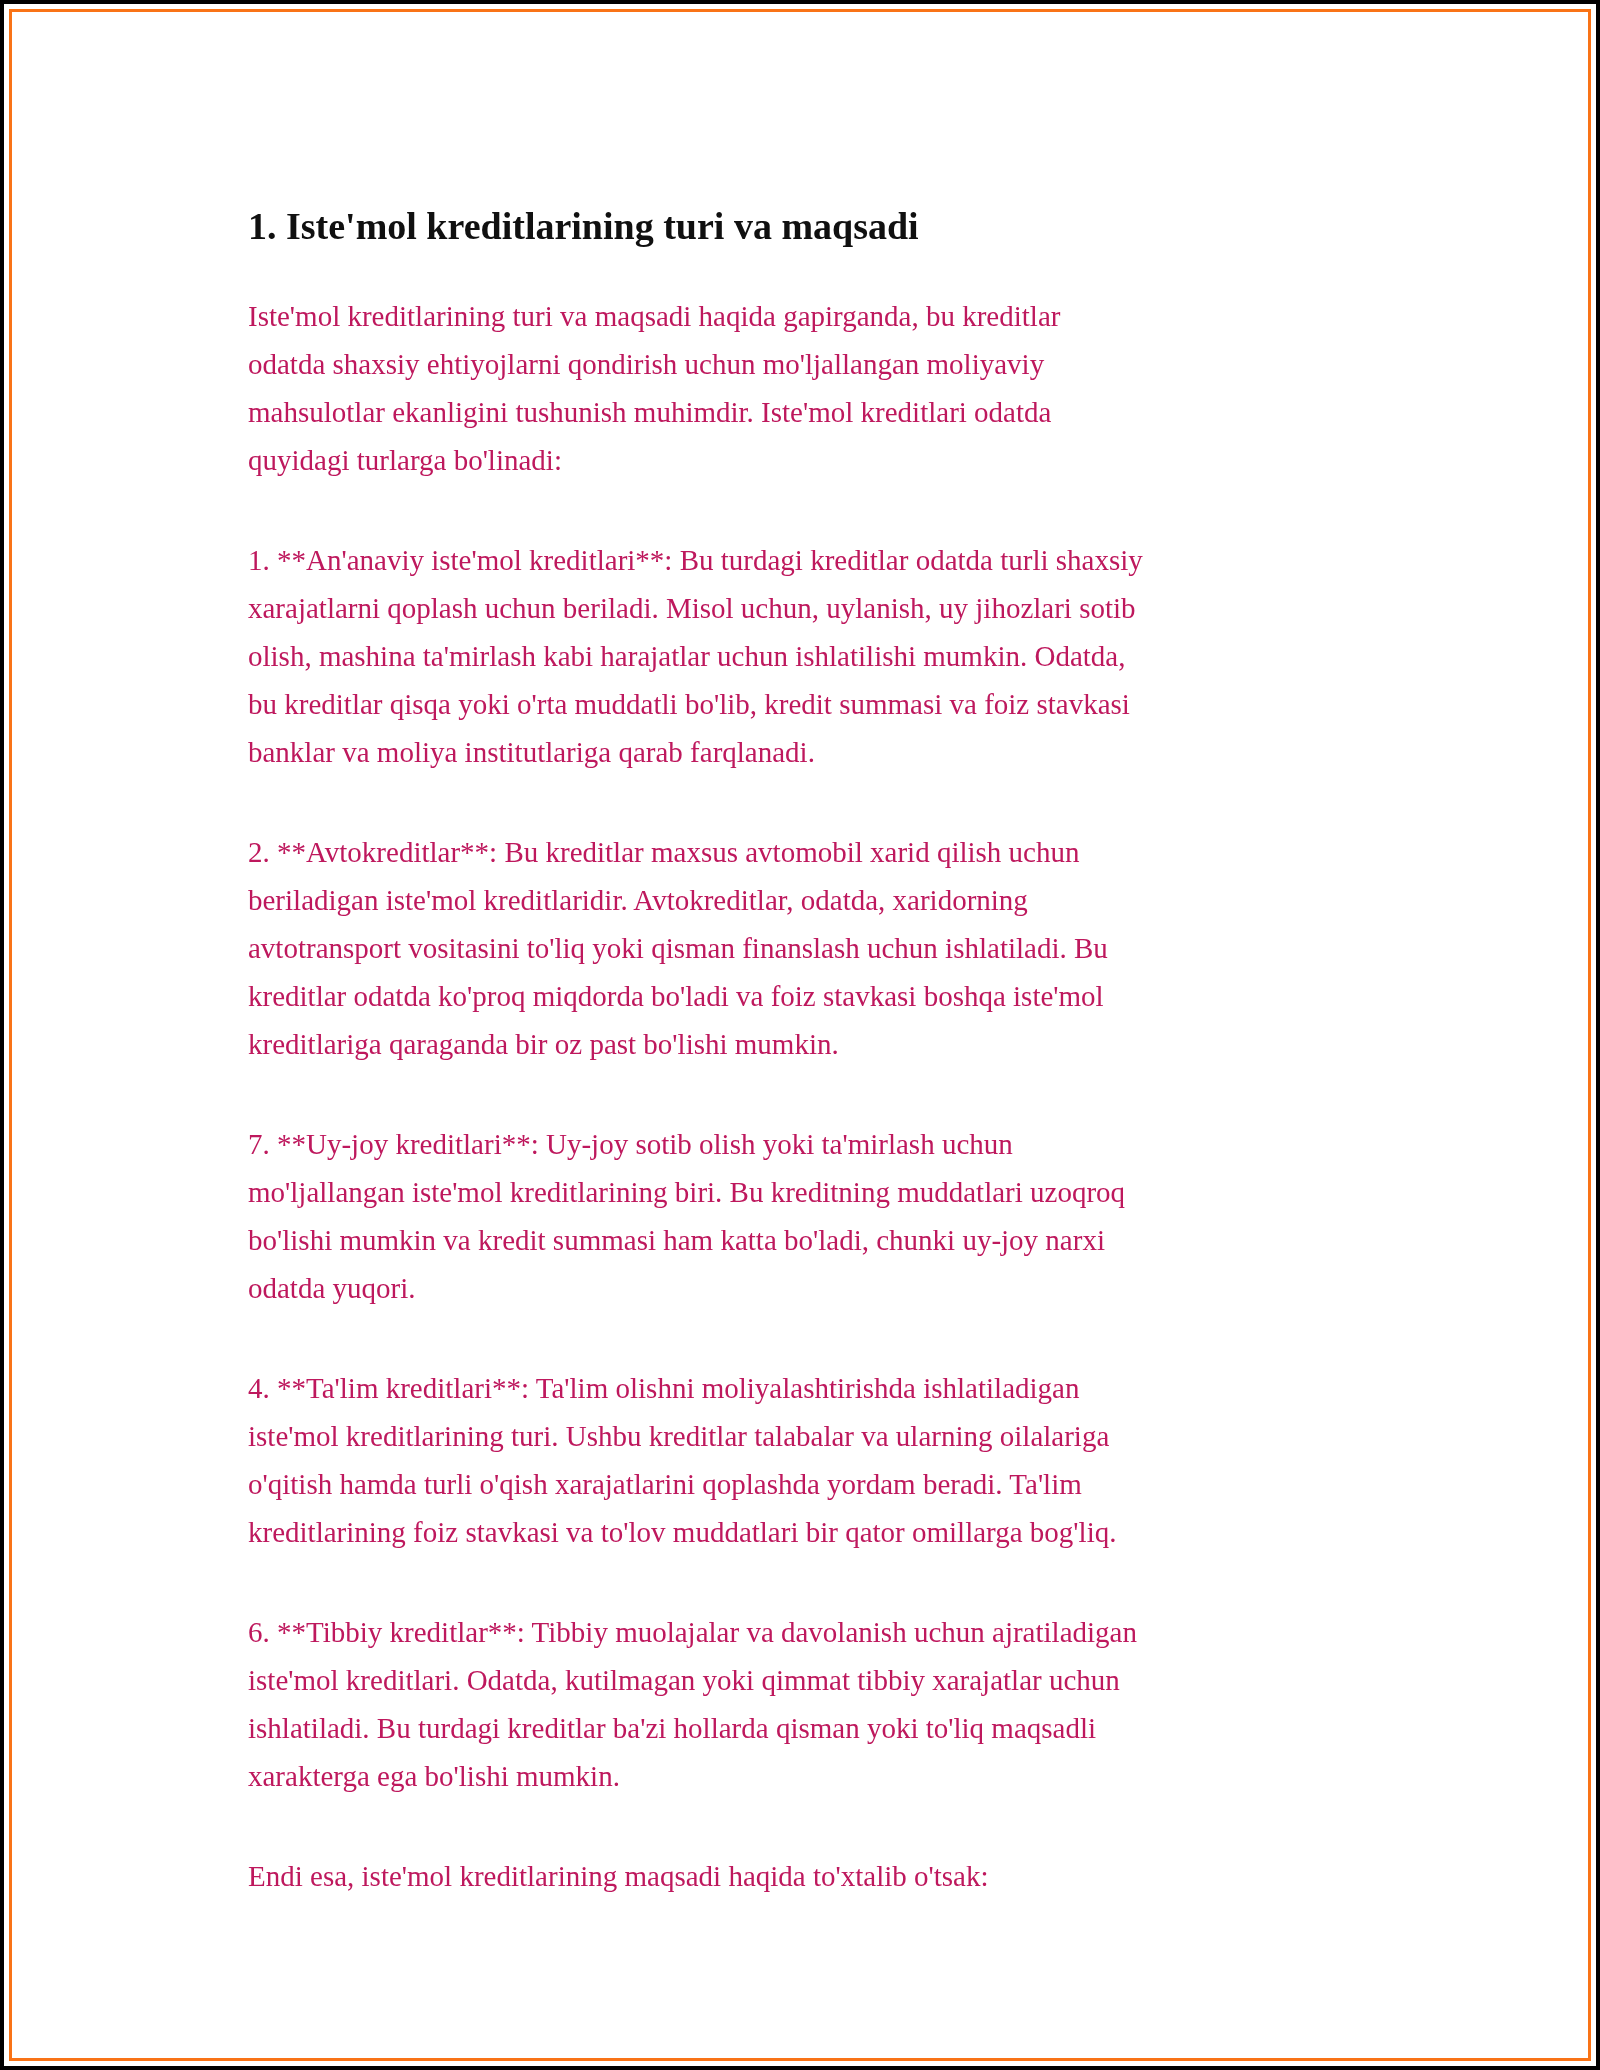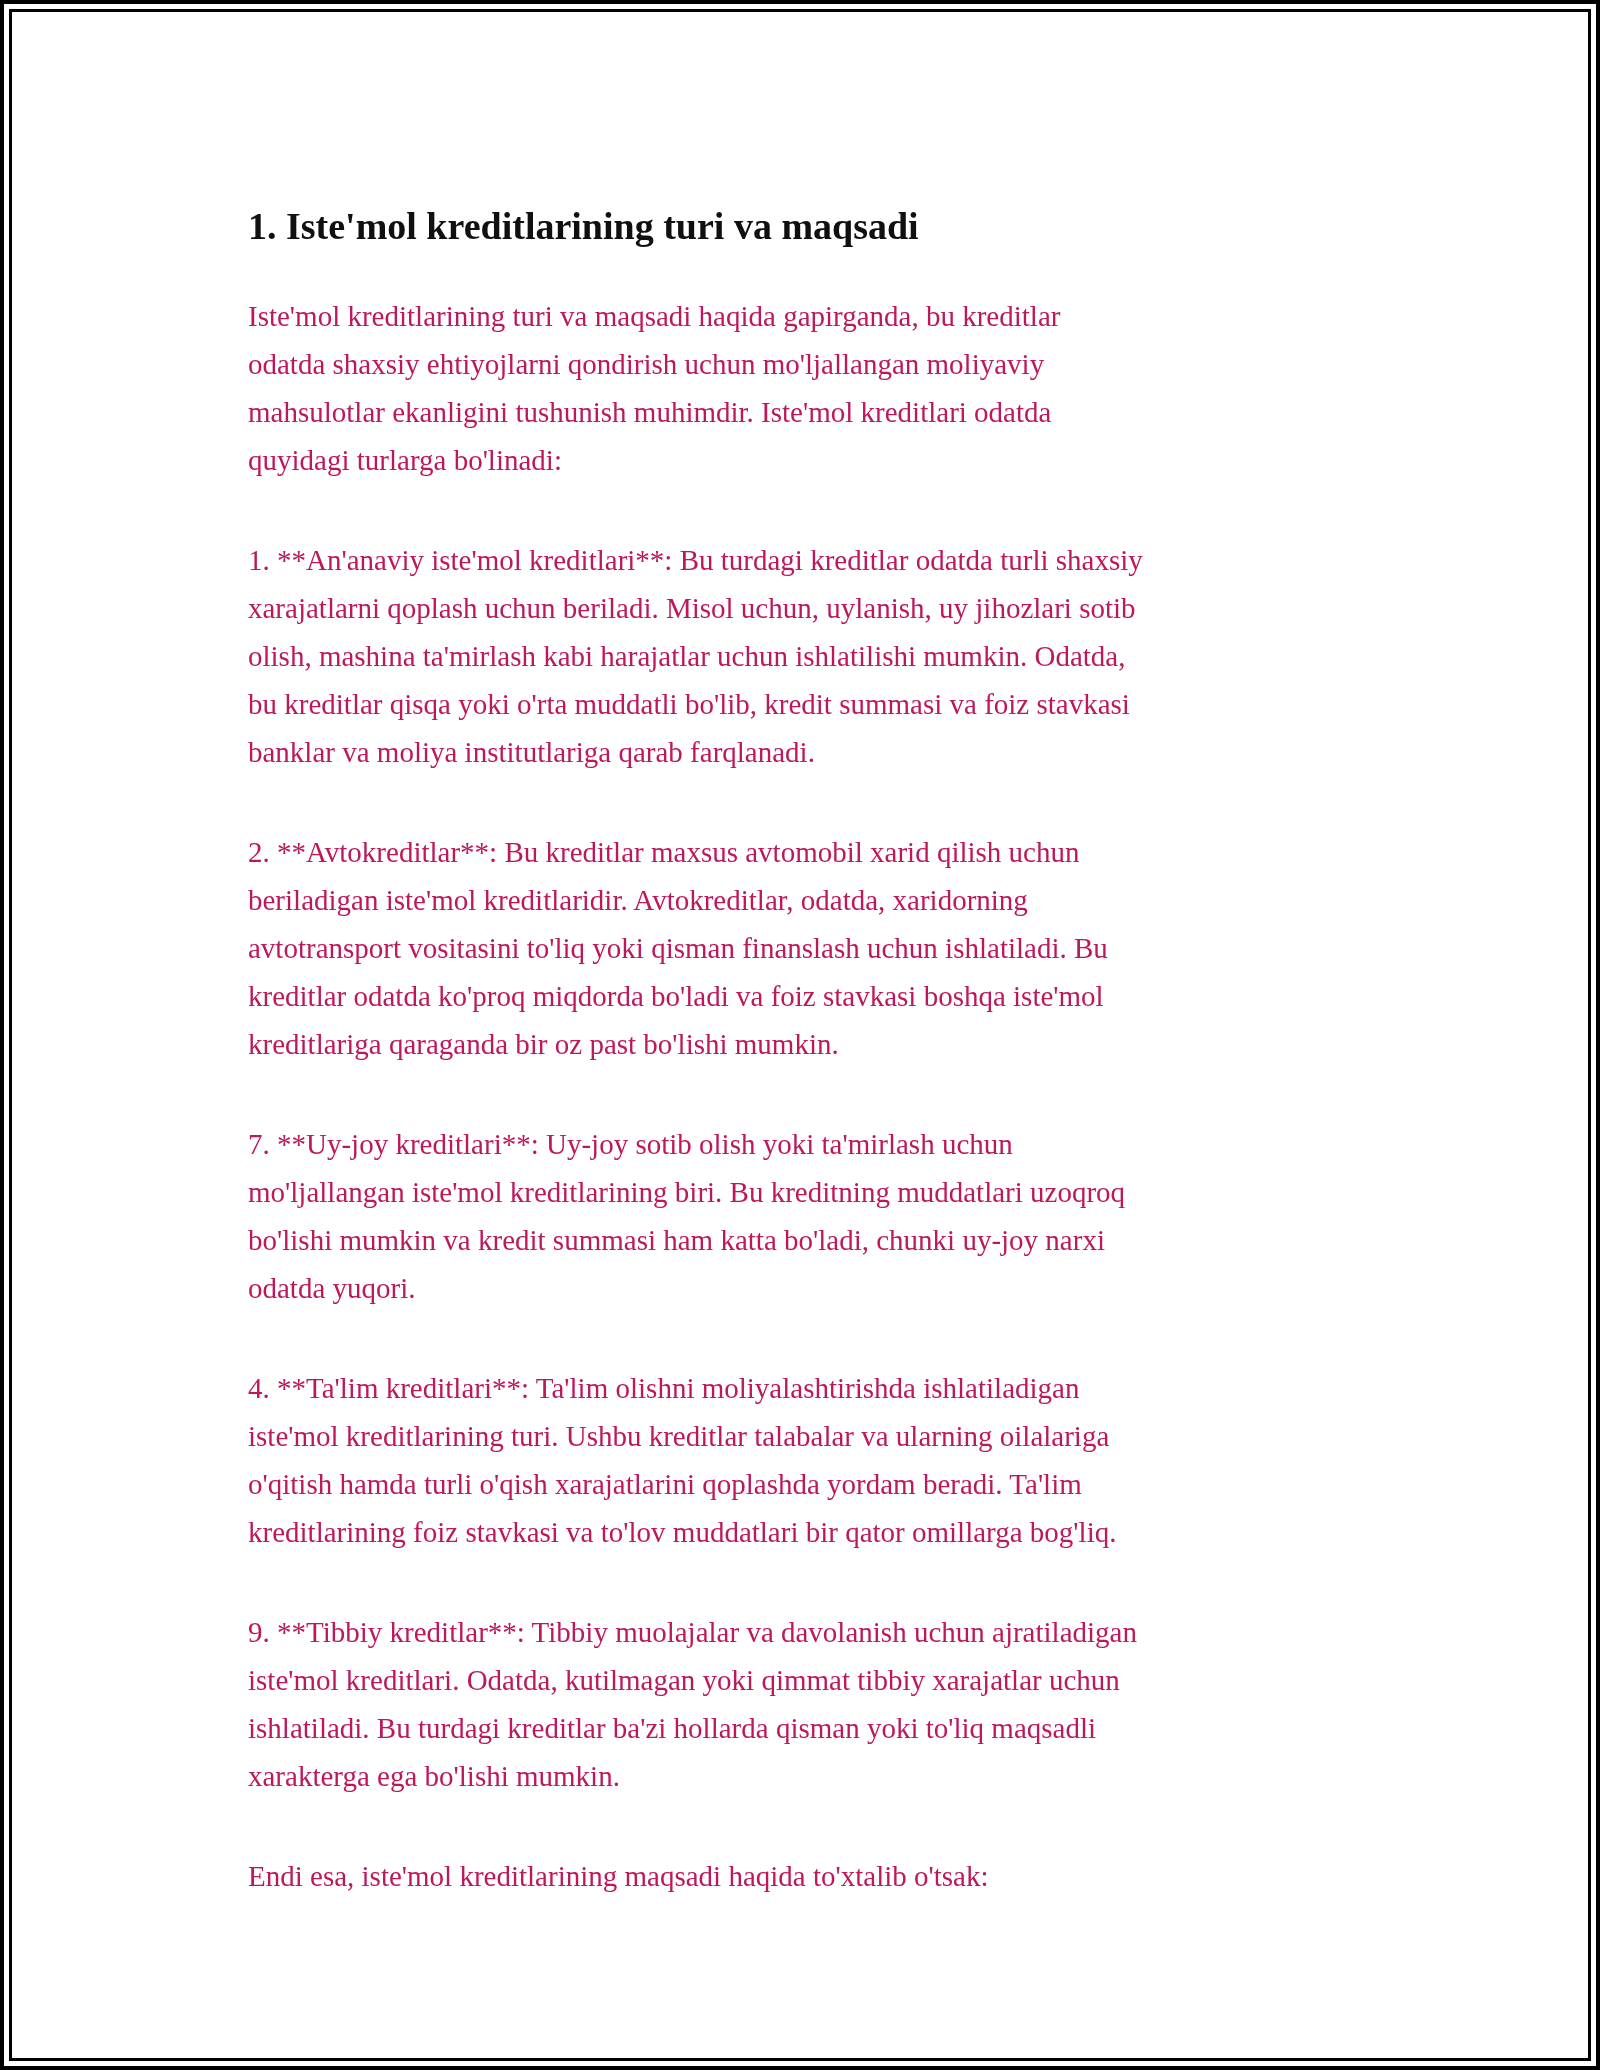--- a/index.html
+++ b/index.html
@@ -13,21 +13,21 @@
     height: 2070px;
     box-sizing: border-box;
     background: #ffffff;
     border: 4px solid #000000;
     padding: 5px;
   }
   .page-inner {
     box-sizing: border-box;
     width: 100%;
     height: 100%;
-    border: 3px solid #000000;
+    border: 3px solid #f97316;
     background: #ffffff;
     overflow: hidden;
   }
   .content {
     box-sizing: border-box;
     padding: 192px 90px 0 236px;
     color: #111111;
     font-family: "Liberation Serif", serif;
   }
   .doc-title {
@@ -73,21 +73,21 @@
       <p class="para">7. **Uy-joy kreditlari**: Uy-joy sotib olish yoki ta'mirlash uchun
 mo'ljallangan iste'mol kreditlarining biri. Bu kreditning muddatlari uzoqroq
 bo'lishi mumkin va kredit summasi ham katta bo'ladi, chunki uy-joy narxi
 odatda yuqori.</p>
 
       <p class="para">4. **Ta'lim kreditlari**: Ta'lim olishni moliyalashtirishda ishlatiladigan
 iste'mol kreditlarining turi. Ushbu kreditlar talabalar va ularning oilalariga
 o'qitish hamda turli o'qish xarajatlarini qoplashda yordam beradi. Ta'lim
 kreditlarining foiz stavkasi va to'lov muddatlari bir qator omillarga bog'liq.</p>
 
-      <p class="para">9. **Tibbiy kreditlar**: Tibbiy muolajalar va davolanish uchun ajratiladigan
+      <p class="para">6. **Tibbiy kreditlar**: Tibbiy muolajalar va davolanish uchun ajratiladigan
 iste'mol kreditlari. Odatda, kutilmagan yoki qimmat tibbiy xarajatlar uchun
 ishlatiladi. Bu turdagi kreditlar ba'zi hollarda qisman yoki to'liq maqsadli
 xarakterga ega bo'lishi mumkin.</p>
 
       <p class="para">Endi esa, iste'mol kreditlarining maqsadi haqida to'xtalib o'tsak:</p>
     </div>
   </div>
 </div>
 
 </body></html>

